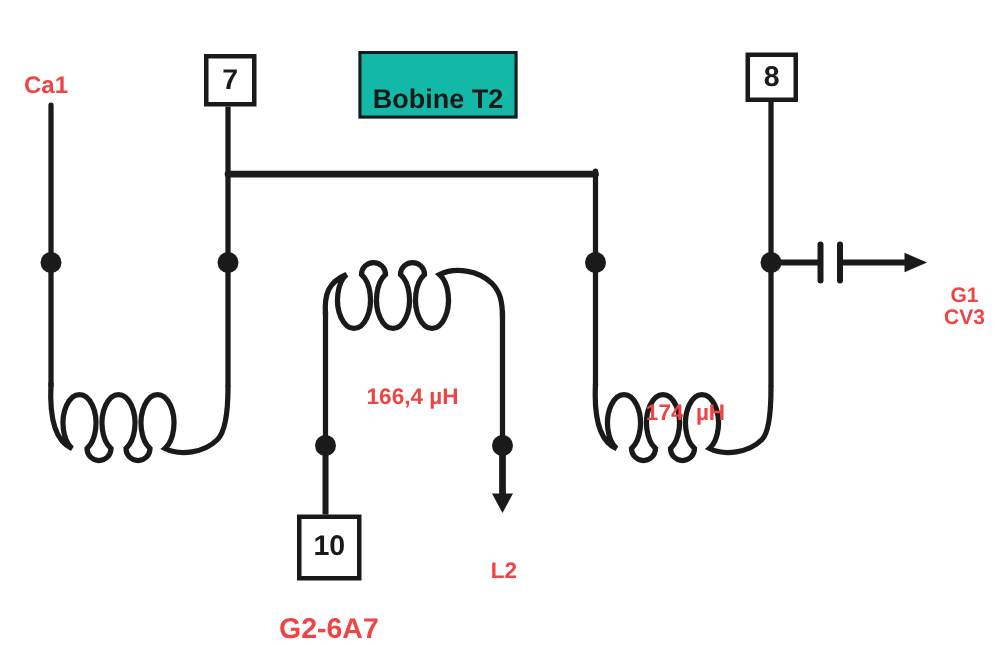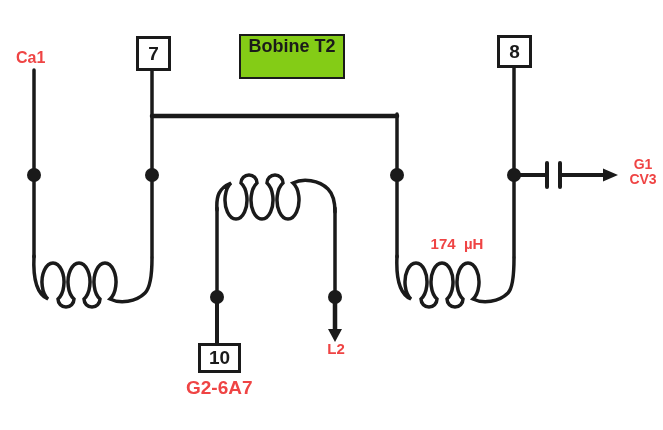--- a/index.html
+++ b/index.html
@@ -12,35 +12,35 @@
     overflow:hidden;
   }
   #wires{position:absolute;left:0;top:0;}
   .lbl{
     position:absolute;
     font-weight:bold;
     color:#ef4444;
     line-height:1.05;
     white-space:nowrap;
   }
-  .lbl.center{text-align:center;}
+  .lbl.center{text-align:center;margin-top:32px;}
   .termbox{
     position:absolute;
     border:3px solid #1a1a1a;
     background:#ffffff;
     display:flex;align-items:center;justify-content:center;
     font-weight:bold;
     box-sizing:border-box;
   }
   .titlebox{
     position:absolute;
     left:239px;top:34px;width:106px;height:45px;
     border:2.5px solid #1a1a1a;
-    background:#84cc16;
-    display:flex;align-items:flex-start;justify-content:center;
+    background:#14b8a6;
+    display:flex;align-items:flex-end;justify-content:center;
     font-weight:bold;font-size:18px;
     box-sizing:border-box;
   }
 </style>
 </head>
 <body>
 
 <div id="stage">
 
   <svg id="wires" width="663" height="430" viewBox="0 0 663 430">
@@ -114,31 +114,32 @@
       <polygon points="603,168.5 603,181.5 618,175"></polygon>
     </g>
   </svg>
 
   <div class="termbox" style="left:136px;top:36px;width:35px;height:35px;font-size:19px;">
     <span>7</span>
   </div>
   <div class="termbox" style="left:497px;top:35px;width:35px;height:33px;font-size:19px;">
     <span>8</span>
   </div>
-  <div class="termbox" style="left:198px;top:343px;width:43px;height:30px;font-size:19px;">
+  <div class="termbox" style="left:198px;top:343px;width:43px;height:44px;font-size:19px;">
     <span>10</span>
   </div>
 
   <div class="titlebox">
     <span>Bobine T2</span>
   </div>
 
   <div class="lbl" style="left:16px;top:50px;font-size:16px;">Ca1</div>
 
 
+  <div class="lbl center" style="left:230px;top:225px;width:90px;font-size:15px;">166,4 µH</div>
 
   <div class="lbl center" style="left:412px;top:236px;width:90px;font-size:15px;">174&nbsp; µH</div>
 
   <div class="lbl center" style="left:626px;top:157px;width:34px;font-size:14px;">
     <div>G1</div>
     <div>CV3</div>
   </div>
 
   <div class="lbl center" style="left:318px;top:341px;width:36px;font-size:15px;">L2</div>
 

